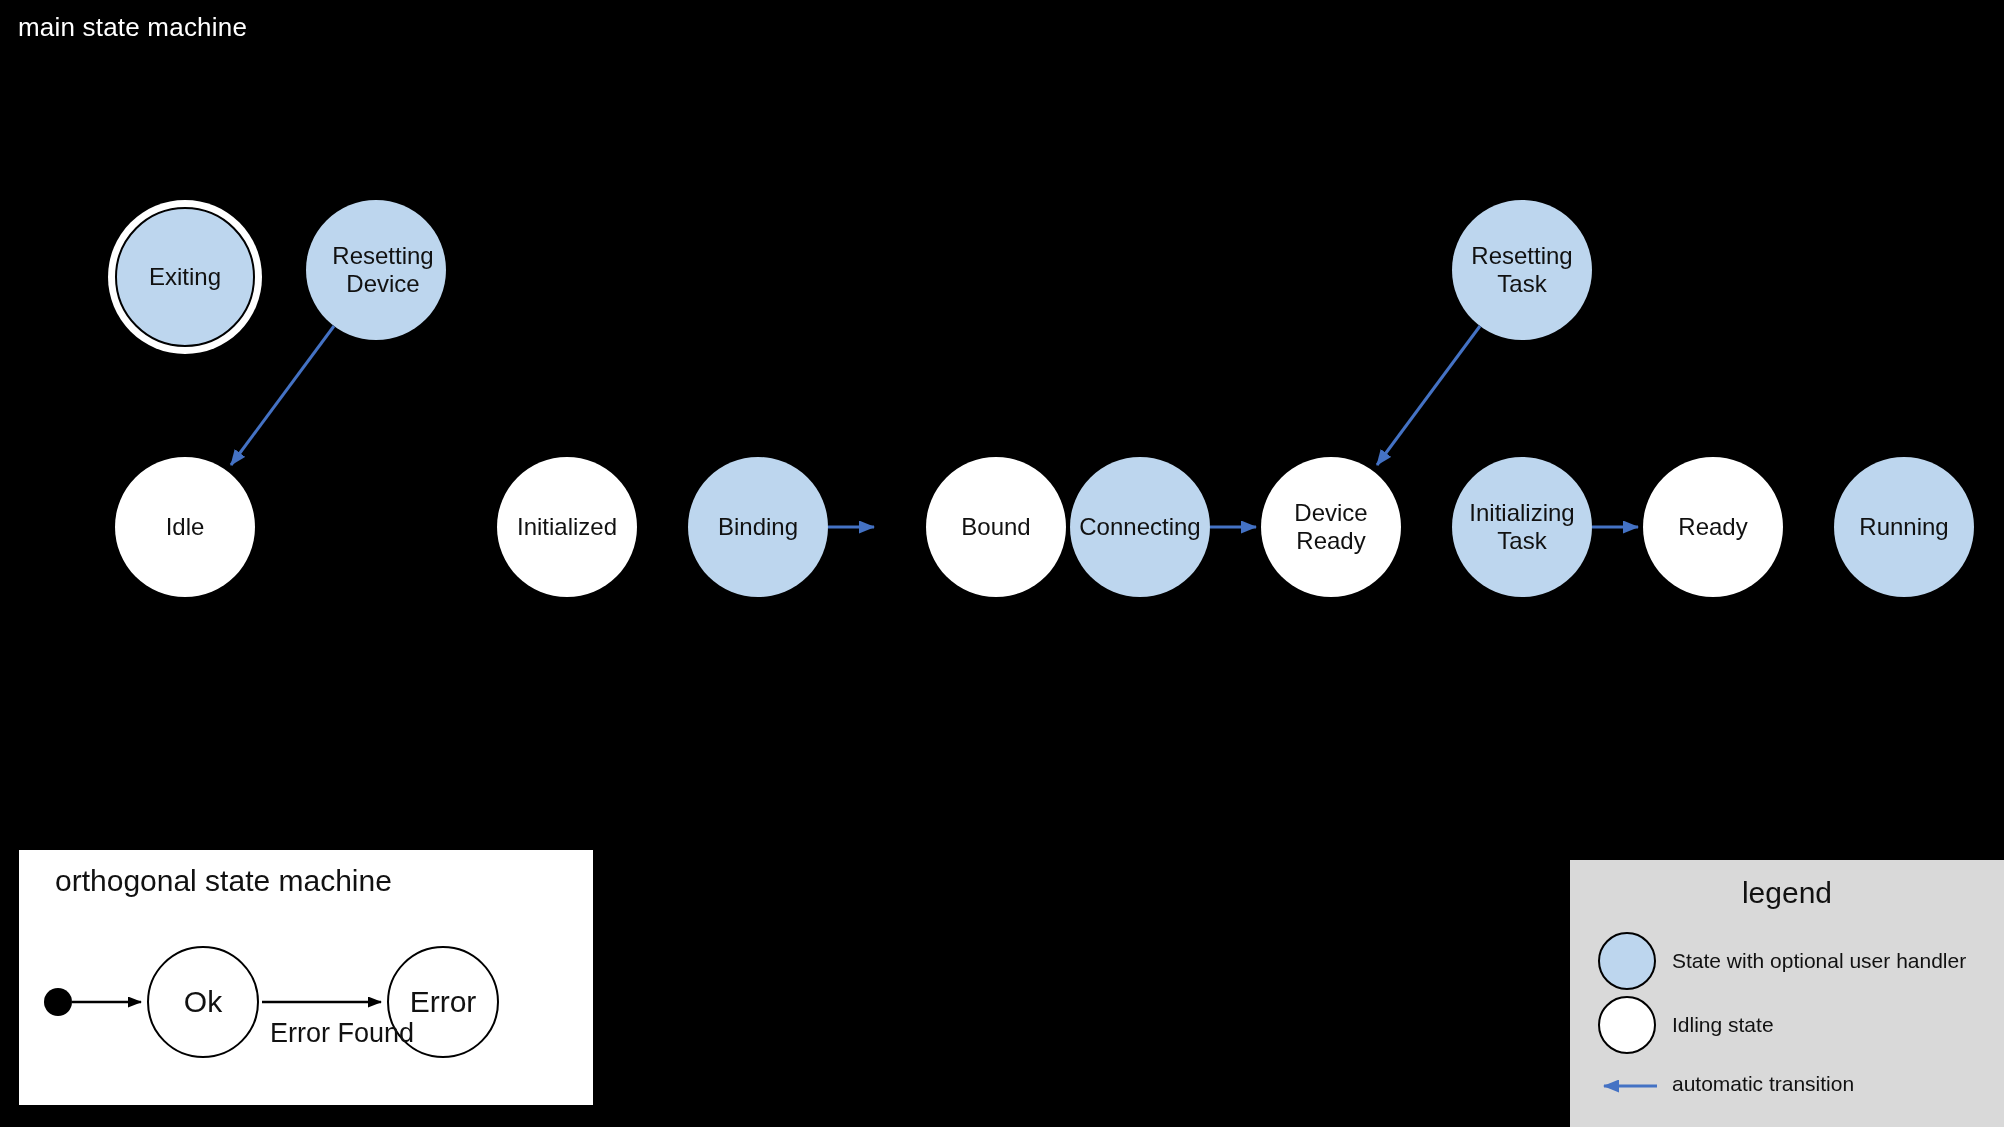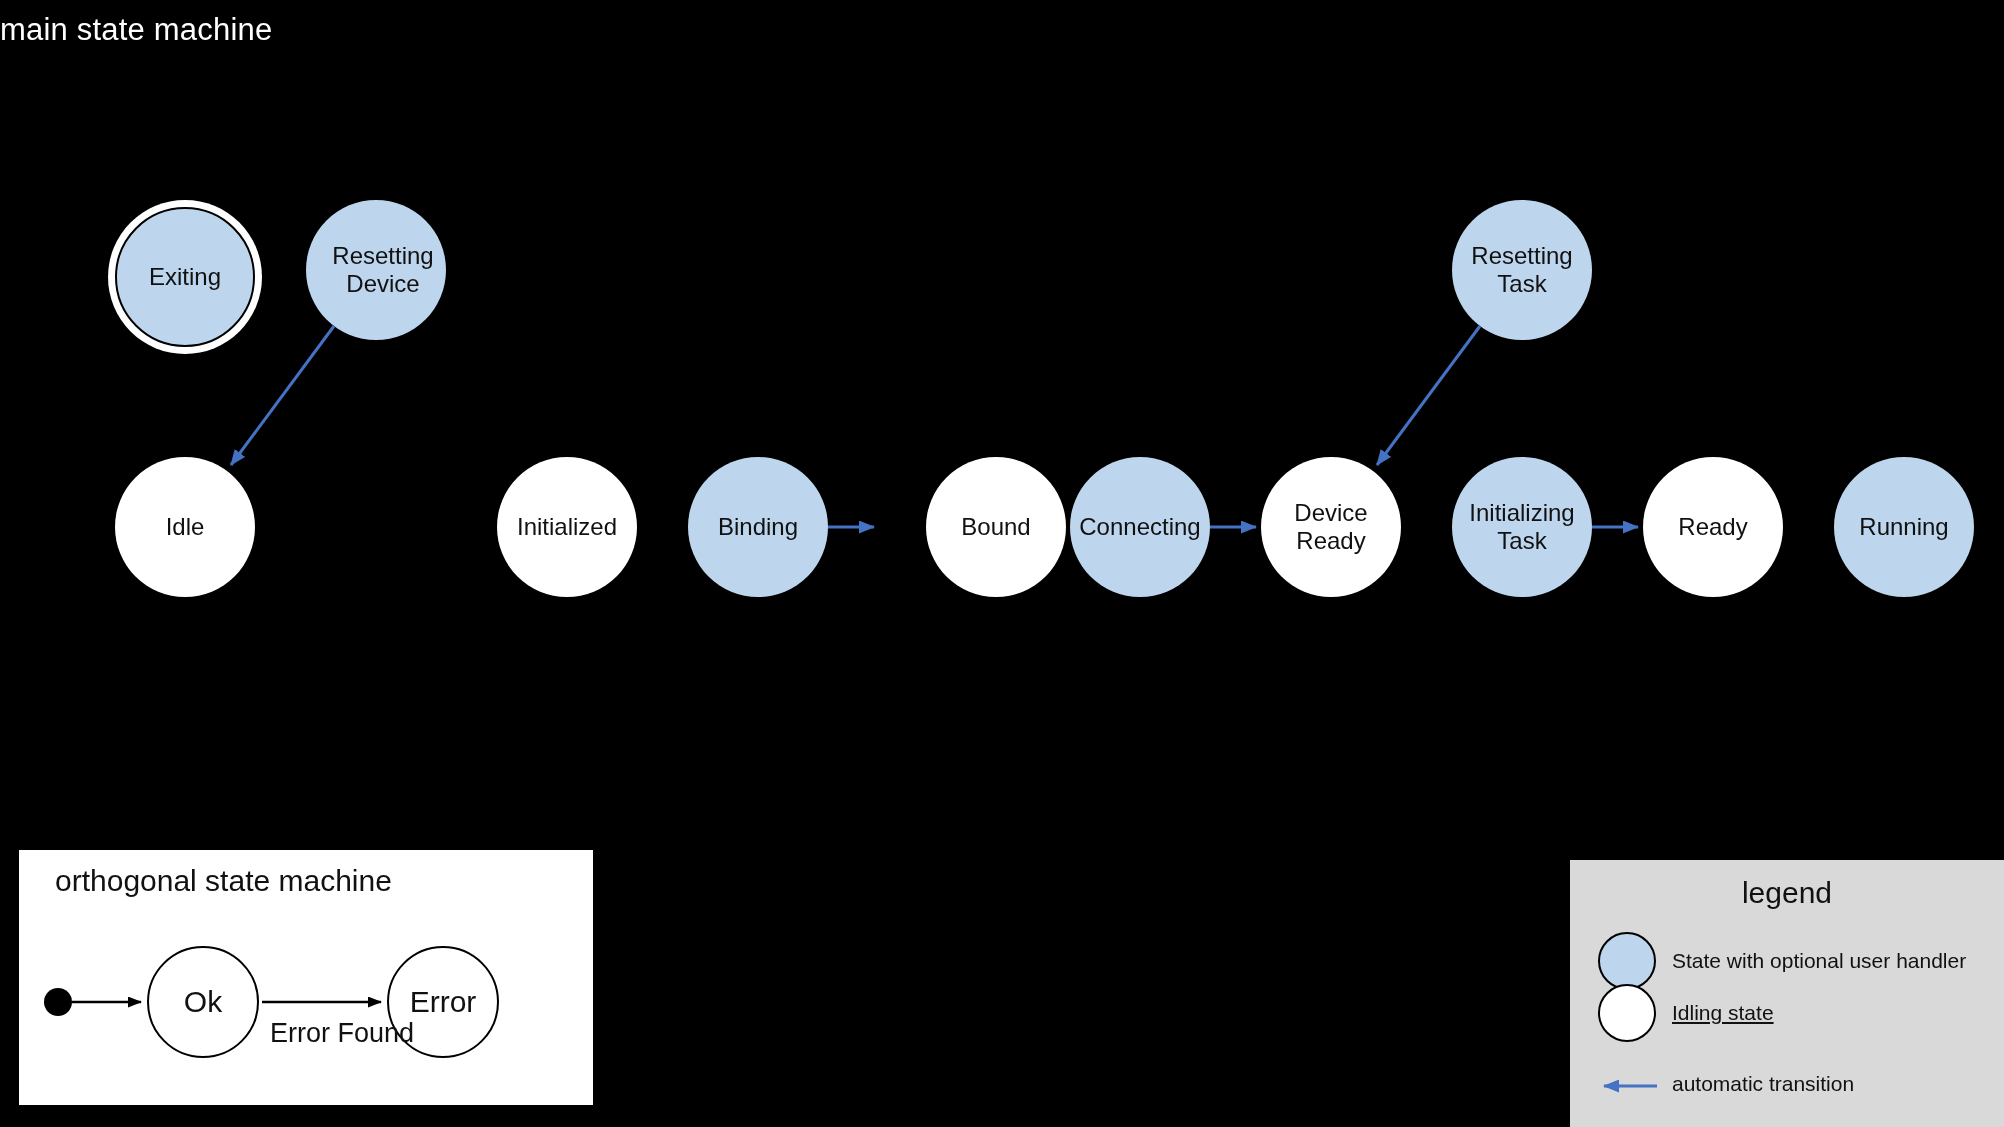--- a/index.html
+++ b/index.html
@@ -15,22 +15,22 @@
   *{margin:0;padding:0;box-sizing:border-box;}
   html,body{background:#000;}
   body{font-family:"Liberation Sans","DejaVu Sans",sans-serif;}
   .canvas{
     position:relative;
     width:2004px;height:1127px;
     background:var(--background,#000);
     overflow:hidden;
   }
   .diagram-title{
-    position:absolute;left:0;top:12px;
-    font-size:31px;color:var(--text-light,#fff);
+    position:absolute;left:18px;top:12px;
+    font-size:26px;color:var(--text-light,#fff);
     letter-spacing:0.2px;
   }
   
   .state{
     position:absolute;width:140px;height:140px;border-radius:50%;
     display:flex;align-items:center;justify-content:center;text-align:center;
     font-size:24px;line-height:1.18;color:var(--text-dark,#111);
   }
   .state .lbl{display:block;width:126px;}
   .state.blue{background:var(--handler-fill,#bdd6ee);}
@@ -74,21 +74,21 @@
   .legend-box{
     position:absolute;left:1570px;top:860px;width:434px;height:311px;
     background:var(--legend-bg,#d9d9d9);color:var(--text-dark,#111);
   }
   .legend-title{
     position:absolute;left:0;top:16px;width:100%;text-align:center;
     font-size:30px;
   }
   .legend-row{position:absolute;left:28px;display:flex;align-items:center;}
   .legend-row-1{top:72px;}
-  .legend-row-2{top:124px;text-decoration:underline;}
+  .legend-row-2{top:136px;}
   .legend-row-3{top:212px;}
   .legend-swatch{
     width:58px;height:58px;border-radius:50%;
     border:2.5px solid var(--stroke-dark,#000);flex:0 0 auto;
   }
   .legend-swatch.blue{background:var(--handler-fill,#bdd6ee);}
   .legend-swatch.white{background:var(--idling-fill,#fff);}
   .legend-arrow-slot{width:58px;height:24px;flex:0 0 auto;position:relative;}
   .legend-label{margin-left:16px;font-size:21px;white-space:nowrap;}
 </style>

